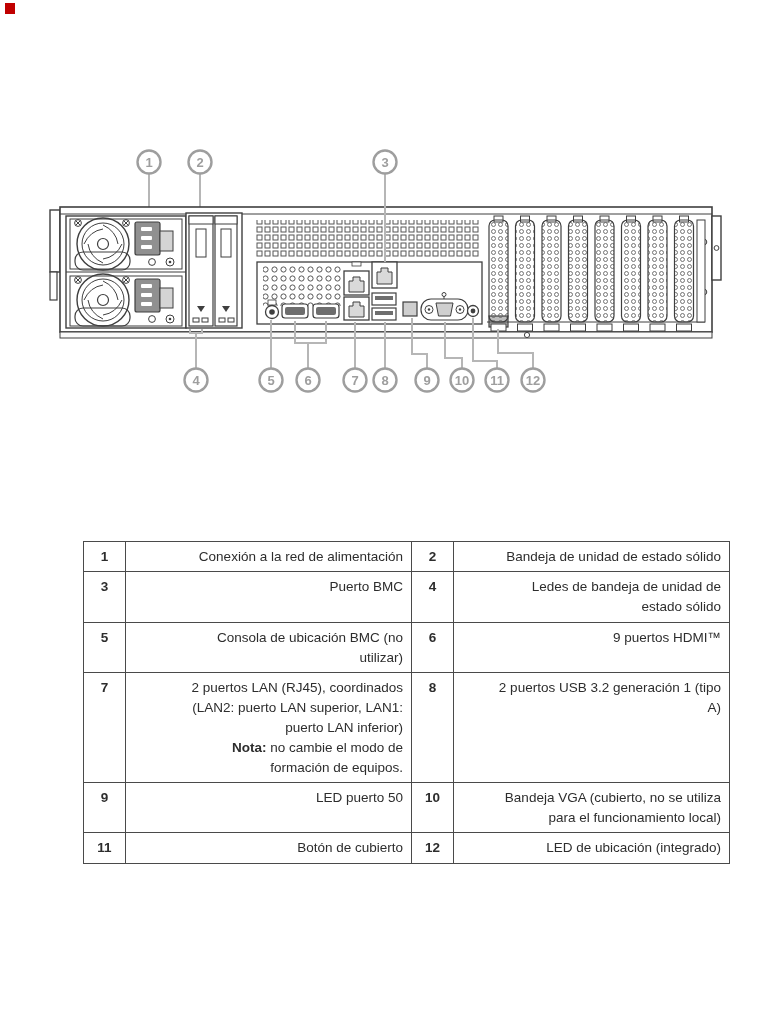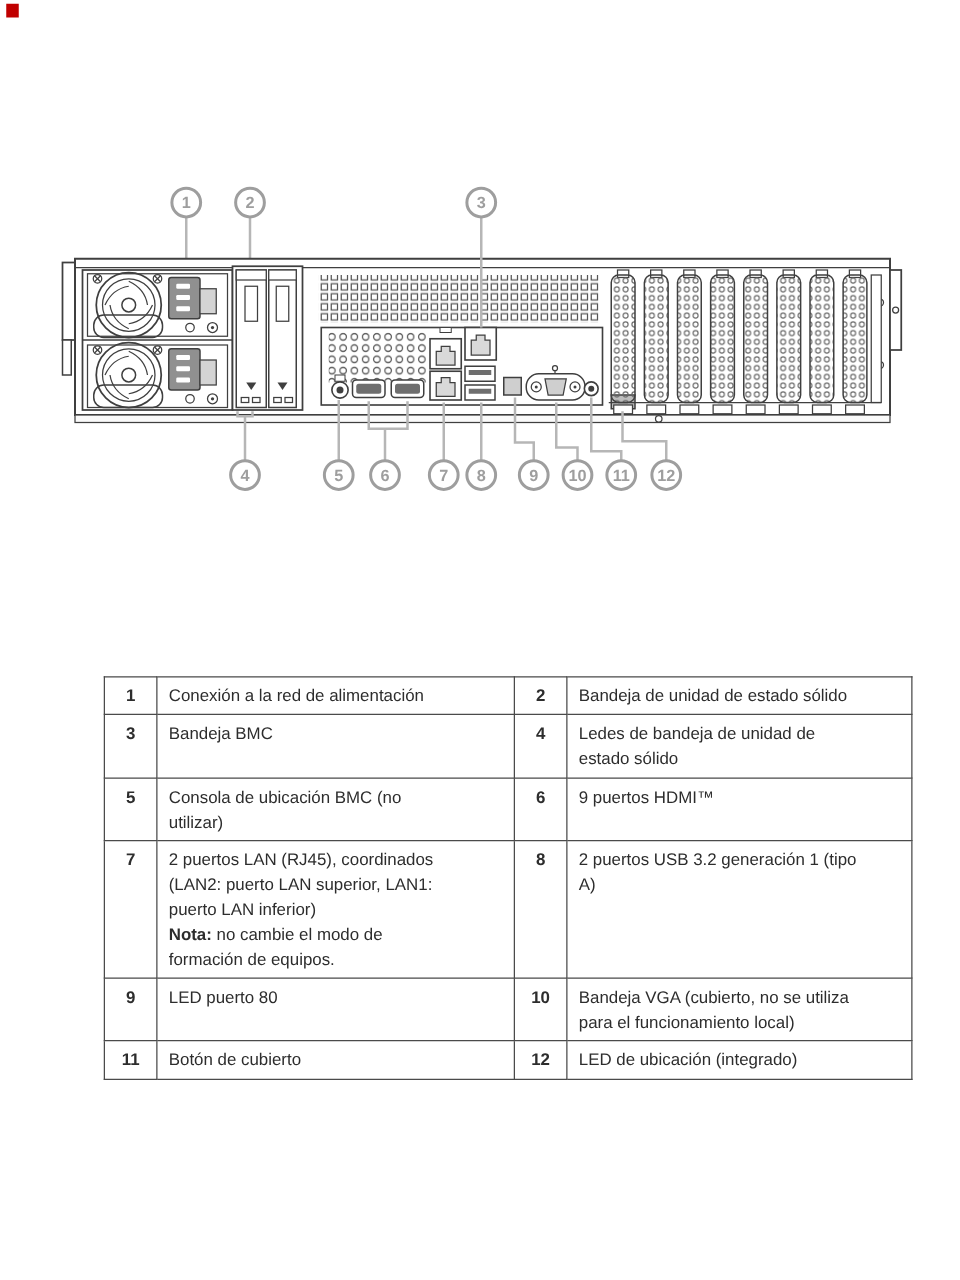--- a/index.html
+++ b/index.html
@@ -3,21 +3,21 @@
 <meta charset="utf-8">
 <style>
   html,body{margin:0;padding:0;background:#ffffff;}
   .page{position:relative;width:768px;height:1024px;background:#ffffff;overflow:hidden;
         font-family:"Liberation Sans",sans-serif;}
   .logo-square{position:absolute;left:5px;top:3px;width:10px;height:11px;background:#c00000;}
   .diagram-wrap{position:absolute;left:0;top:130px;width:768px;height:280px;}
   svg text.callout-num{font-family:"Liberation Sans",sans-serif;font-weight:bold;font-size:13px;fill:#9e9e9e;}
   .spec-table{position:absolute;left:83px;top:541px;border-collapse:collapse;table-layout:fixed;}
   .spec-table td{border:1px solid #4a4a4a;vertical-align:top;color:#2d2d2d;
-                 font-size:13.5px;line-height:20px;}
+                 font-size:13.5px;line-height:20px;text-align:right;}
   .spec-table td.num{width:37px;text-align:center;font-weight:bold;padding:5px 2px 4px 2px;}
   .spec-table td.desc1{width:268px;padding:5px 8px 4px 9px;white-space:pre-wrap;}
   .spec-table td.desc2{width:258px;padding:5px 8px 4px 9px;white-space:pre-wrap;}
   .spec-table b{font-weight:bold;}
 </style>
 </head>
 <body>
 
 <div class="page">
 
@@ -296,21 +296,21 @@
   <table class="spec-table">
     <tbody id="legend-body">
         <tr style="height: 30px;">
           <td class="num">1</td>
           <td class="desc1">Conexión a la red de alimentación</td>
           <td class="num">2</td>
           <td class="desc2">Bandeja de unidad de estado sólido</td>
         </tr>
         <tr style="height: 51px;">
           <td class="num">3</td>
-          <td class="desc1">Bandeja BMC</td>
+          <td class="desc1">Puerto BMC</td>
           <td class="num">4</td>
           <td class="desc2">Ledes de bandeja de unidad de
 estado sólido</td>
         </tr>
         <tr style="height: 48px;">
           <td class="num">5</td>
           <td class="desc1">Consola de ubicación BMC (no
 utilizar)</td>
           <td class="num">6</td>
           <td class="desc2">9 puertos HDMI™</td>
@@ -321,21 +321,21 @@
 (LAN2: puerto LAN superior, LAN1:
 puerto LAN inferior)
 <b>Nota:</b> no cambie el modo de
 formación de equipos.</td>
           <td class="num">8</td>
           <td class="desc2">2 puertos USB 3.2 generación 1 (tipo
 A)</td>
         </tr>
         <tr style="height: 50px;">
           <td class="num">9</td>
-          <td class="desc1">LED puerto 80</td>
+          <td class="desc1">LED puerto 50</td>
           <td class="num">10</td>
           <td class="desc2">Bandeja VGA (cubierto, no se utiliza
 para el funcionamiento local)</td>
         </tr>
         <tr style="height: 31px;">
           <td class="num">11</td>
           <td class="desc1">Botón de cubierto</td>
           <td class="num">12</td>
           <td class="desc2">LED de ubicación (integrado)</td>
         </tr>

